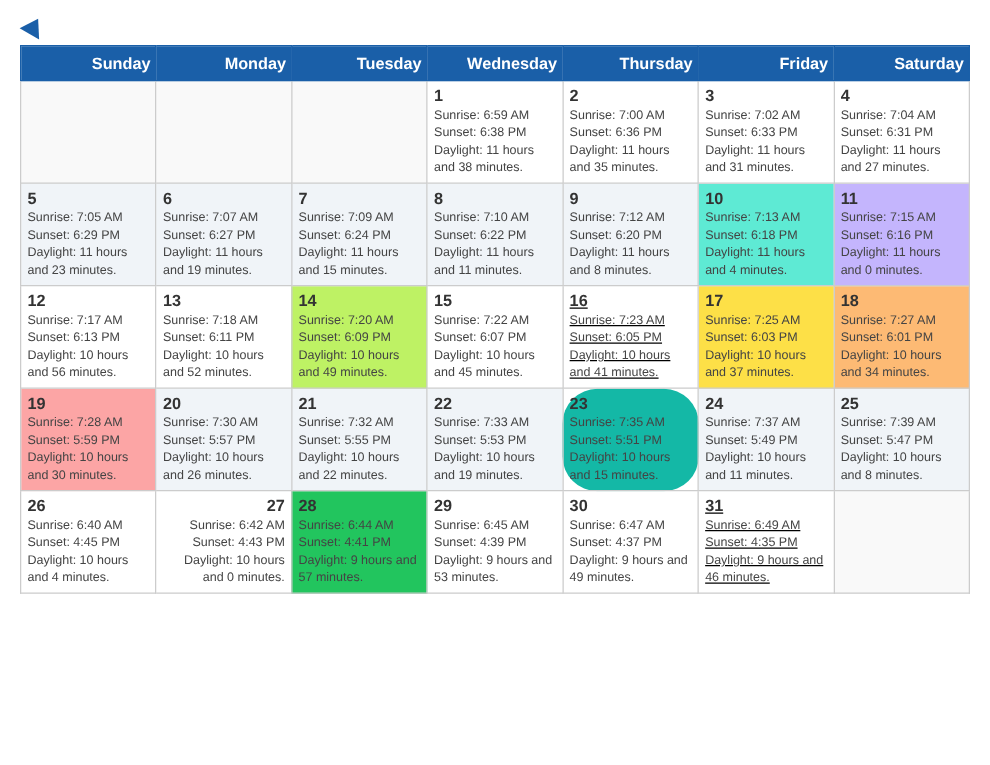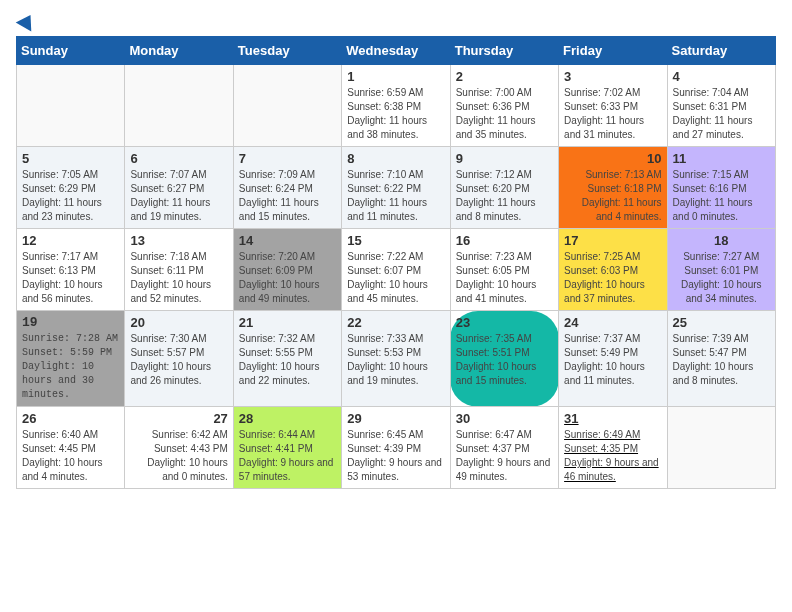--- a/index.html
+++ b/index.html
@@ -37,21 +37,21 @@
       width: 100%;
       border-collapse: collapse;
       border: 1px solid #ccc;
     }
     .calendar-table th {
       background: #1a5fa8;
       color: #fff;
       font-size: 13px;
       font-weight: bold;
       padding: 6px 4px;
-      text-align: left;
+      text-align: right;
       border: 1px solid #1a5fa8;
     }
     .calendar-table td {
       vertical-align: top;
       border: 1px solid #ccc;
       padding: 4px 5px;
       width: calc(100% / 7);
       min-height: 80px;
       background: #fff;
     }
@@ -197,21 +197,21 @@
 Daylight: 11 hours
 and 11 minutes.</div>
         </td>
         <td style="background: rgb(240, 244, 248);">
           <span class="day-number">9</span>
           <div class="day-info">Sunrise: 7:12 AM
 Sunset: 6:20 PM
 Daylight: 11 hours
 and 8 minutes.</div>
         </td>
-        <td style="background: #f97316; text-align: right;">
+        <td style="background: #5eead4;">
           <span class="day-number">10</span>
           <div class="day-info">Sunrise: 7:13 AM
 Sunset: 6:18 PM
 Daylight: 11 hours
 and 4 minutes.</div>
         </td>
         <td style="background: #c4b5fd;">
           <span class="day-number">11</span>
           <div class="day-info">Sunrise: 7:15 AM
 Sunset: 6:16 PM
@@ -227,58 +227,58 @@
 Daylight: 10 hours
 and 56 minutes.</div>
         </td>
         <td style="background: rgb(255, 255, 255); margin-top: 32px;">
           <span class="day-number">13</span>
           <div class="day-info">Sunrise: 7:18 AM
 Sunset: 6:11 PM
 Daylight: 10 hours
 and 52 minutes.</div>
         </td>
-        <td style="background: #a3a3a3; margin-top: 22px;">
+        <td style="background: #bef264; margin-top: 22px;">
           <span class="day-number">14</span>
           <div class="day-info">Sunrise: 7:20 AM
 Sunset: 6:09 PM
 Daylight: 10 hours
 and 49 minutes.</div>
         </td>
         <td style="background: rgb(255, 255, 255);">
           <span class="day-number">15</span>
           <div class="day-info">Sunrise: 7:22 AM
 Sunset: 6:07 PM
 Daylight: 10 hours
 and 45 minutes.</div>
         </td>
-        <td style="background: rgb(255, 255, 255);">
+        <td style="background: rgb(255, 255, 255); text-decoration: underline;">
           <span class="day-number">16</span>
           <div class="day-info">Sunrise: 7:23 AM
 Sunset: 6:05 PM
 Daylight: 10 hours
 and 41 minutes.</div>
         </td>
         <td style="background: #fde047;">
           <span class="day-number">17</span>
           <div class="day-info">Sunrise: 7:25 AM
 Sunset: 6:03 PM
 Daylight: 10 hours
 and 37 minutes.</div>
         </td>
-        <td style="background: #c4b5fd; text-align: center;">
+        <td style="background: #fdba74;">
           <span class="day-number">18</span>
           <div class="day-info">Sunrise: 7:27 AM
 Sunset: 6:01 PM
 Daylight: 10 hours
 and 34 minutes.</div>
         </td>
       </tr>
       <tr>
-        <td style="background: #a3a3a3; font-family: Liberation Mono, monospace;">
+        <td style="background: #fca5a5;">
           <span class="day-number">19</span>
           <div class="day-info">Sunrise: 7:28 AM
 Sunset: 5:59 PM
 Daylight: 10 hours
 and 30 minutes.</div>
         </td>
         <td style="background: rgb(240, 244, 248);">
           <span class="day-number">20</span>
           <div class="day-info">Sunrise: 7:30 AM
 Sunset: 5:57 PM
@@ -329,21 +329,21 @@
 Daylight: 10 hours
 and 4 minutes.</div>
         </td>
         <td style="background: rgb(255, 255, 255); text-align: right;">
           <span class="day-number">27</span>
           <div class="day-info">Sunrise: 6:42 AM
 Sunset: 4:43 PM
 Daylight: 10 hours
 and 0 minutes.</div>
         </td>
-        <td style="background: #bef264;">
+        <td style="background: #22c55e;">
           <span class="day-number">28</span>
           <div class="day-info">Sunrise: 6:44 AM
 Sunset: 4:41 PM
 Daylight: 9 hours
 and 57 minutes.</div>
         </td>
         <td style="background: rgb(255, 255, 255);">
           <span class="day-number">29</span>
           <div class="day-info">Sunrise: 6:45 AM
 Sunset: 4:39 PM

